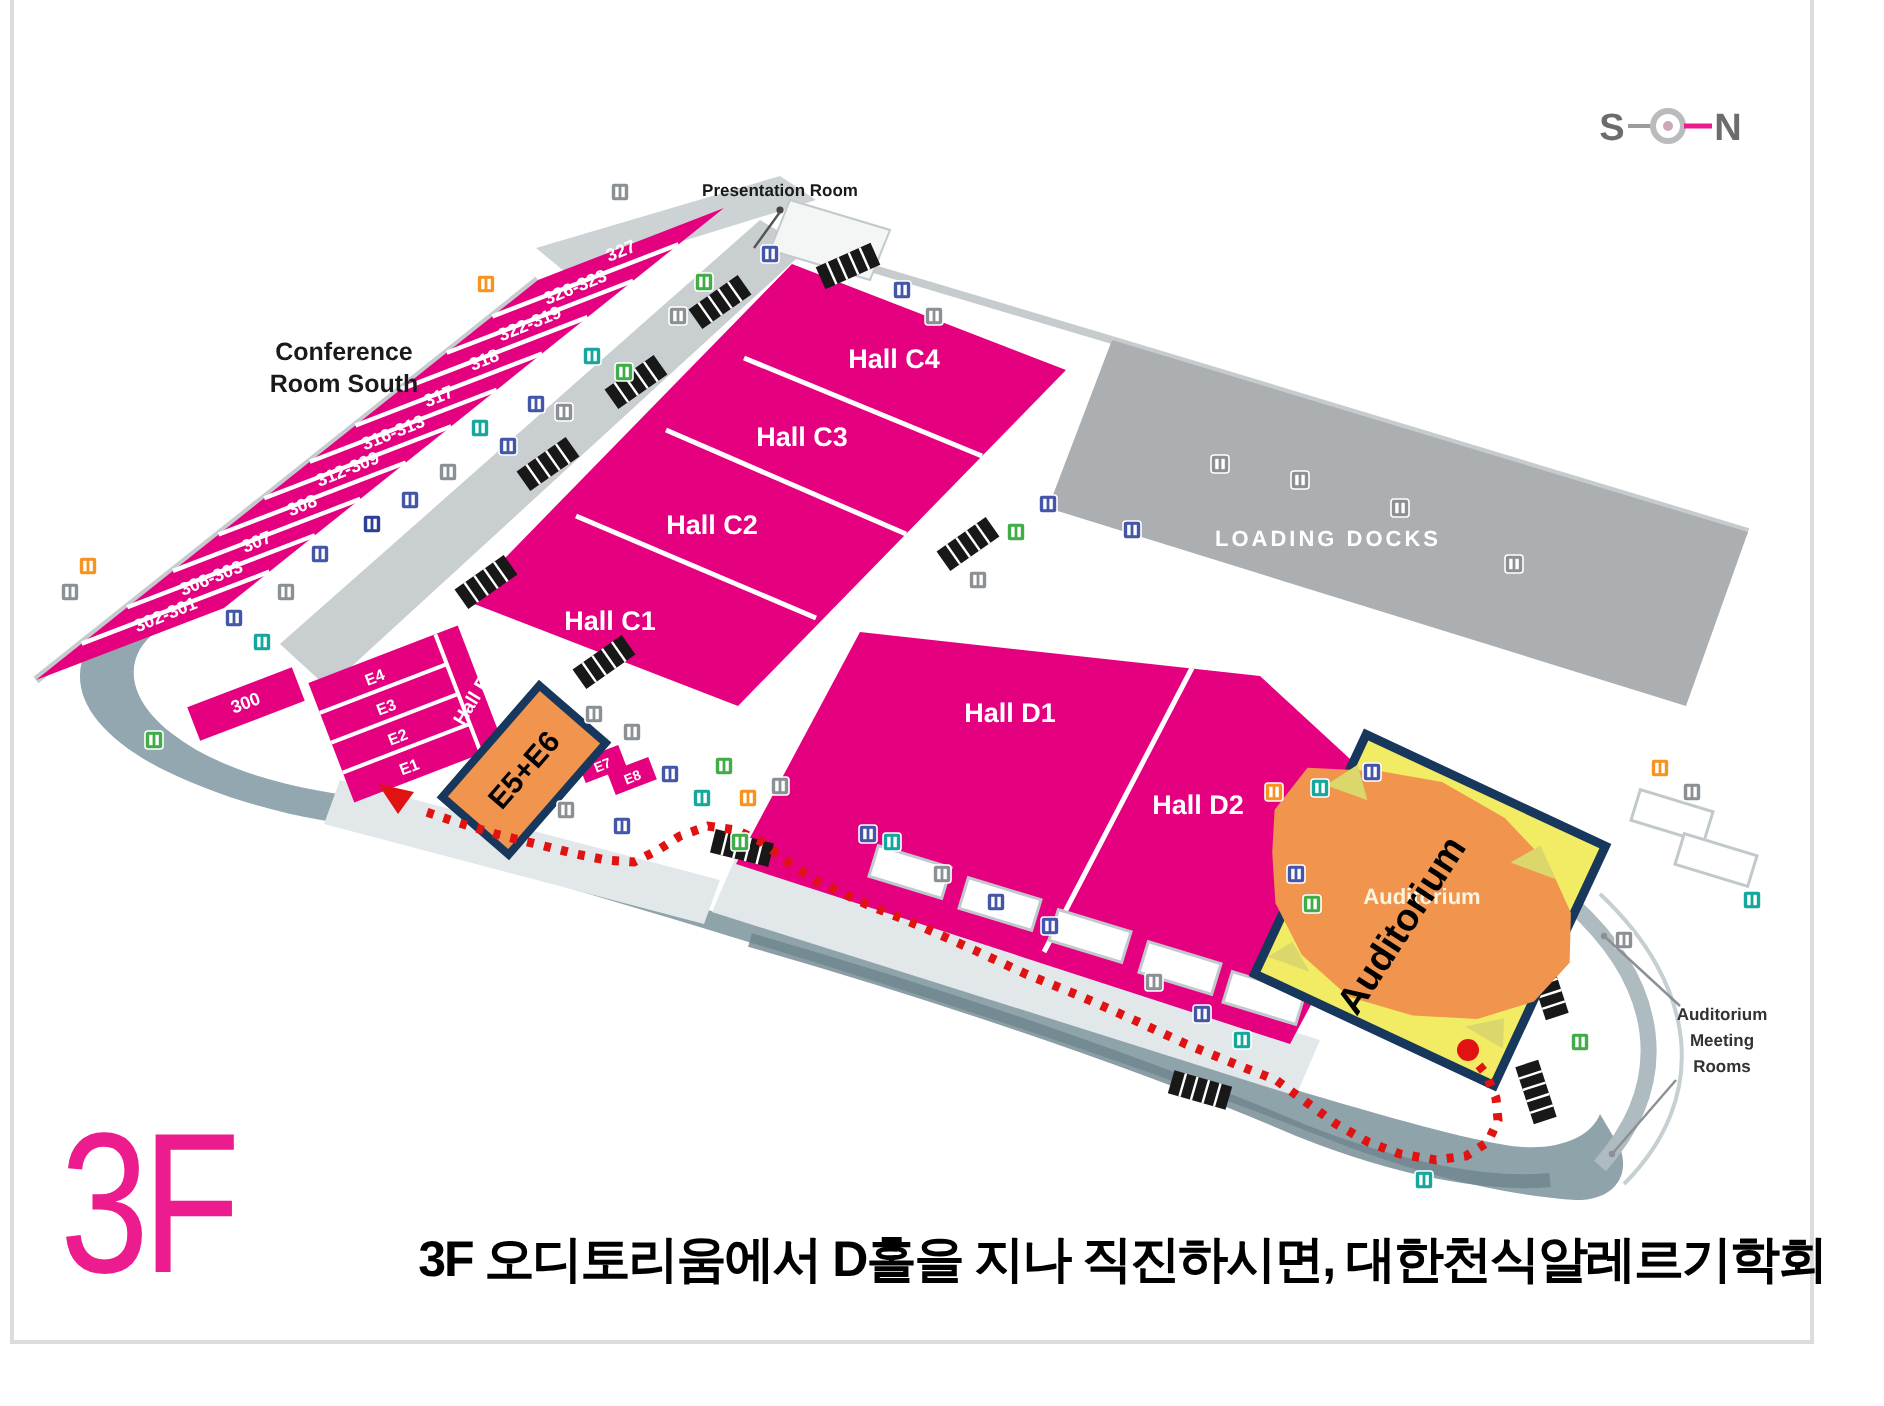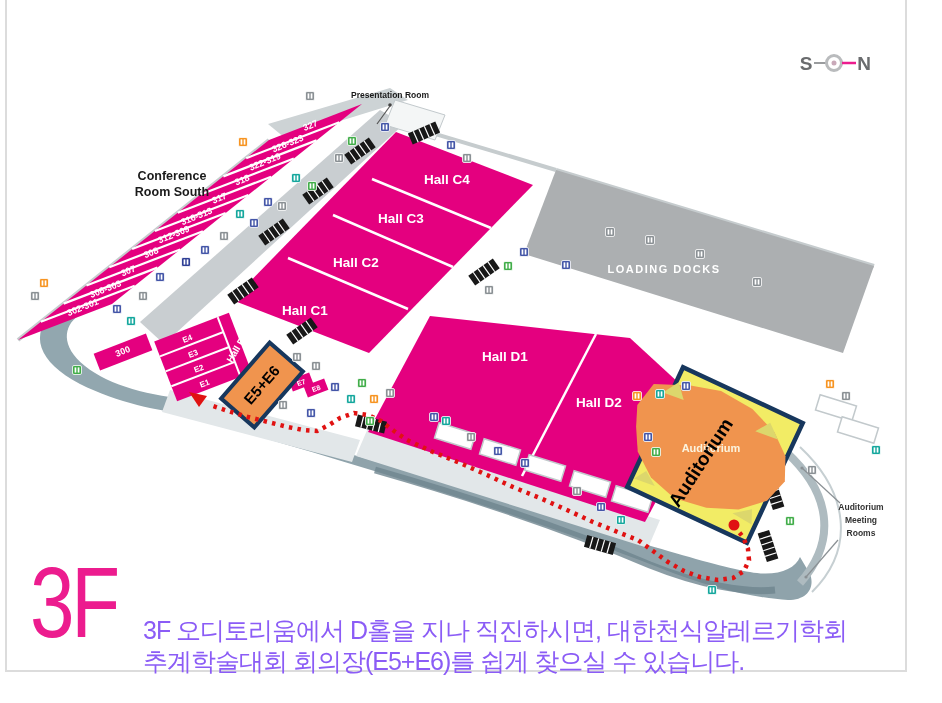--- a/index.html
+++ b/index.html
@@ -8,22 +8,22 @@
   #frame-left,#frame-right{position:absolute;top:0;width:2px;height:671px;background:#dcdcdc;}
   #frame-left{left:5px;}
   #frame-right{left:905px;}
   #frame-bottom{position:absolute;top:670px;left:5px;width:902px;height:2px;background:#dcdcdc;}
   #map-svg{position:absolute;left:0;top:0;}
   .hallc-label,.halld-label{fill:#ffffff;font-weight:bold;font-size:13.5px;}
   .room-num{fill:#ffffff;font-weight:bold;font-size:9px;}
   #floor-badge{position:absolute;left:30px;top:552px;color:#EC1C8E;
        font-size:100px;font-weight:400;letter-spacing:-4px;
        transform:scaleX(.8);transform-origin:left top;line-height:1;}
-  #caption{position:absolute;left:143px;top:615px;width:770px;color:#8b5cf6;
-       font-weight:normal;font-size:25px;line-height:31px;letter-spacing:-1px;white-space:nowrap;}
+  #caption{position:absolute;left:143px;top:615px;width:770px;color:#000000;
+       font-weight:bold;font-size:25px;line-height:31px;letter-spacing:-1px;white-space:nowrap;text-align:right;}
 </style>
 </head>
 <body>
 
 <svg id="map-svg" width="942" height="703" viewBox="0 0 942 703">
 
   <g>
     <path d="M55,310 C28,334 38,362 80,384 C118,403 158,411 190,414 L194,400 C150,396 110,386 85,366 C60,346 64,326 78,316 Z" fill="#92A7AF"></path>
     <path d="M196,418 C340,460 520,513 660,568 C710,588 755,598 788,600 C808,600 815,587 810,574 L800,557 C795,570 775,577 750,572 C690,562 470,488 330,448 L196,404 Z" fill="#8FA3AB"></path>
     <path d="M375,470 C480,500 580,535 650,565 C700,585 745,593 775,590" fill="none" stroke="#6E858E" stroke-width="7" opacity="0.8"></path>
@@ -587,14 +587,13 @@
 </svg>
 
 <div id="frame-left"></div>
 <div id="frame-right"></div>
 <div id="frame-bottom"></div>
 
 <div id="floor-badge">3F</div>
 
 <div id="caption">
   <div>3F 오디토리움에서 D홀을 지나 직진하시면, 대한천식알레르기학회</div>
-  <div>추계학술대회 회의장(E5+E6)를 쉽게 찾으실 수 있습니다.</div>
 </div>
 
 </body></html>

